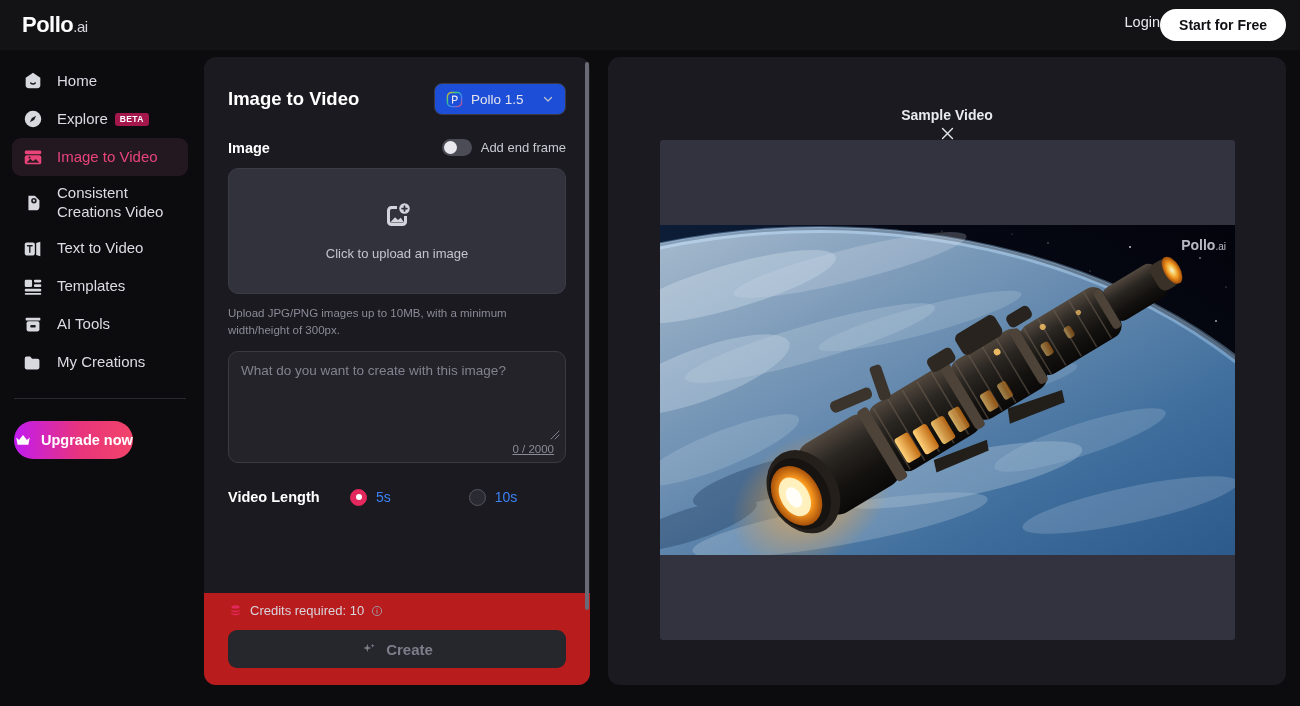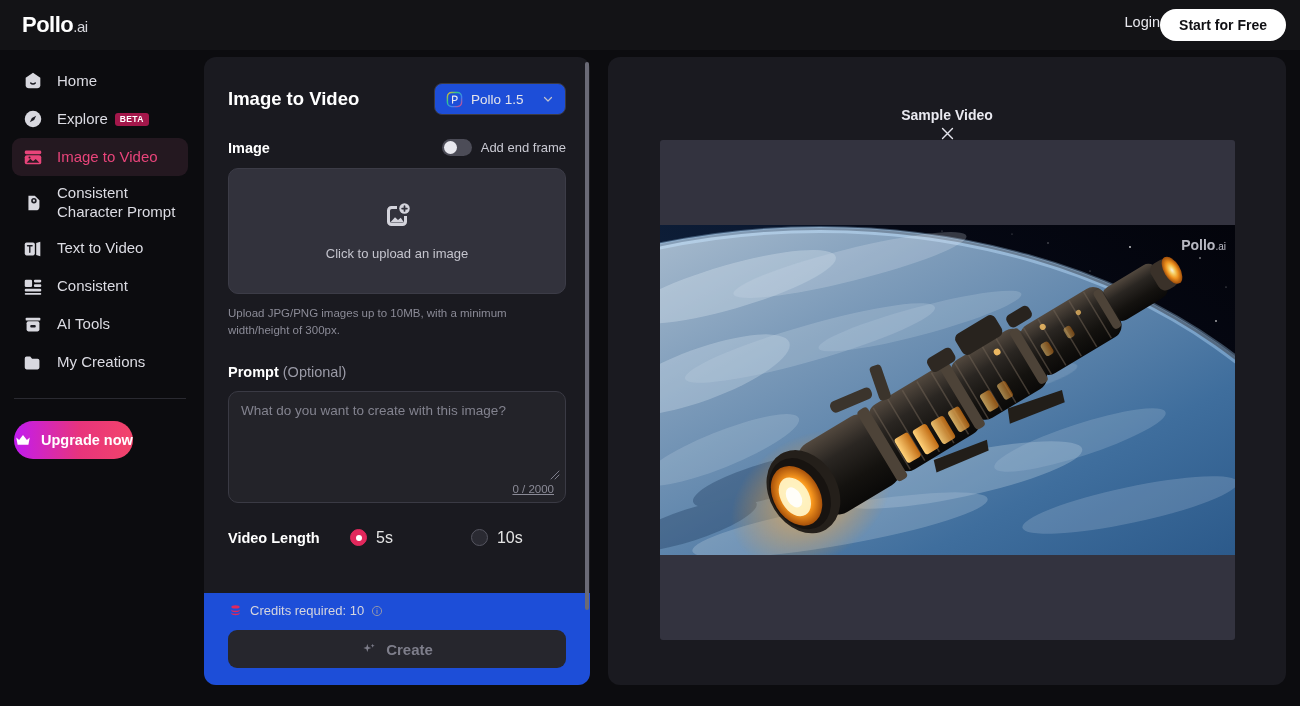--- a/index.html
+++ b/index.html
@@ -126,41 +126,41 @@
   .radio-opt.second { margin-left: 78px; }
   .radio-dot {
     width: 17px; height: 17px; border-radius: 50%;
     border: 1.5px solid #555560; background: #2a2a32;
     display: flex; align-items: center; justify-content: center;
   }
   .radio-opt.sel .radio-dot { background: #e2285c; border-color: #e2285c; }
   .radio-opt.sel .radio-dot::after {
     content: ''; width: 6px; height: 6px; border-radius: 50%; background: #fff;
   }
-  .radio-label { font-size: 16px; color: #e5e5e5; }
+  .radio-label { font-size: 14px; color: #3b82f6; }
 
   
   #clipped-row {
     display: flex; align-items: center; justify-content: space-between;
     margin-top: 26px; opacity: 0.85;
   }
   #clipped-left { font-size: 14.5px; font-weight: 700; color: #ffffff; }
   #clipped-toggle {
     width: 30px; height: 17px; border-radius: 9px; background: #e2285c;
   }
 
   #form-scrollbar {
     position: absolute; left: 585px; top: 62px; width: 4px; height: 548px;
     border-radius: 2px; background: #6a6a76; cursor: pointer;
   }
 
   
   #form-footer {
     position: absolute; left: 0; bottom: 0; width: 386px; height: 92px;
-    background: #1d4ed8; padding: 10px 24px 18px;
+    background: #b91c1c; padding: 10px 24px 18px;
   }
   #credits-row { display: flex; align-items: center; gap: 7px; }
   #credits-text { font-size: 13px; color: #d6d6de; }
   #create-btn {
     margin-top: 12px; width: 100%; height: 38px; border-radius: 9px;
     background: #26262d; border: none; color: #7e7e8b;
     font-size: 15px; font-weight: 600; cursor: pointer; font-family: inherit;
     display: flex; align-items: center; justify-content: center; gap: 9px;
   }
 
@@ -227,42 +227,42 @@
     </svg>
     <span class="nav-label">Image to Video</span>
   </div>
 
   <div class="nav-item">
     <svg class="nav-ico" viewBox="0 0 24 24">
       <path d="M7 4h7l5 5v7a4 4 0 0 1-4 4H7z" fill="#d8d8df"></path>
       <circle cx="13" cy="9.5" r="3" fill="#1b1b22"></circle>
       <circle cx="13" cy="9.5" r="1.2" fill="#d8d8df"></circle>
     </svg>
-    <span class="nav-label">Consistent Character Prompt</span>
+    <span class="nav-label">Consistent Creations Video</span>
   </div>
 
   <div class="nav-item">
     <svg class="nav-ico" viewBox="0 0 24 24">
       <rect x="3" y="5" width="11" height="14" rx="2" fill="#d8d8df"></rect>
       <path d="M6 8.5h5M8.5 8.5v7" stroke="#1b1b22" stroke-width="1.5" stroke-linecap="round"></path>
       <path d="M15.5 5.5 20 4v16l-4.5-1.5z" fill="#d8d8df"></path>
     </svg>
     <span class="nav-label">Text to Video</span>
   </div>
 
 
   <div class="nav-item">
     <svg class="nav-ico" viewBox="0 0 24 24">
       <rect x="3" y="4" width="8" height="8" rx="1.4" fill="#d8d8df"></rect>
       <rect x="13" y="4" width="8" height="3" rx="1.2" fill="#d8d8df"></rect>
       <rect x="13" y="9" width="8" height="3" rx="1.2" fill="#d8d8df"></rect>
       <rect x="3" y="14" width="18" height="3" rx="1.2" fill="#d8d8df"></rect>
       <rect x="3" y="18.6" width="18" height="1.8" rx="0.9" fill="#d8d8df"></rect>
     </svg>
-    <span class="nav-label">Consistent</span>
+    <span class="nav-label">Templates</span>
   </div>
 
   <div class="nav-item">
     <svg class="nav-ico" viewBox="0 0 24 24">
       <rect x="4" y="4" width="16" height="3.2" rx="1" fill="#d8d8df"></rect>
       <rect x="5" y="8" width="14" height="11" rx="2" fill="#d8d8df"></rect>
       <rect x="9" y="12" width="6" height="2.6" rx="1" fill="#1b1b22"></rect>
     </svg>
     <span class="nav-label">AI Tools</span>
   </div>
@@ -323,23 +323,20 @@
       <svg width="30" height="30" viewBox="0 0 24 24">
         <path d="M4 7.5A3.5 3.5 0 0 1 7.5 4H12v2.4H7.8A1.4 1.4 0 0 0 6.4 7.8v8.4A1.4 1.4 0 0 0 7.8 17.6h8.4a1.4 1.4 0 0 0 1.4-1.4V12H20v4.5A3.5 3.5 0 0 1 16.5 20h-9A3.5 3.5 0 0 1 4 16.5z" fill="#d4d4dc"></path>
         <path d="M6.6 17.2 10.4 13l2.4 2.2 2.2-1.9 2.6 3.9z" fill="#d4d4dc"></path>
         <circle cx="18" cy="6" r="4.2" fill="#d4d4dc"></circle>
         <path d="M18 4.1v3.8M16.1 6h3.8" stroke="#32323c" stroke-width="1.4" stroke-linecap="round"></path>
       </svg>
       <div id="upload-hint">Click to upload an image</div>
     </div>
     <div id="upload-note">Upload JPG/PNG images up to 10MB, with a minimum width/height of 300px.</div>
 
-    <div class="section-row">
-      <span class="section-label"><span>Prompt</span> <span class="optional">(Optional)</span></span>
-    </div>
 
     <div id="prompt-box">
       <div id="prompt-placeholder">What do you want to create with this image?</div>
       <svg id="resize-grip" viewBox="0 0 10 10">
         <path d="M9 1 1 9M9 5 5 9" stroke="#80808e" stroke-width="1" stroke-linecap="round"></path>
       </svg>
       <div id="prompt-counter">0 / 2000</div>
     </div>
 
     <div class="radio-row">

